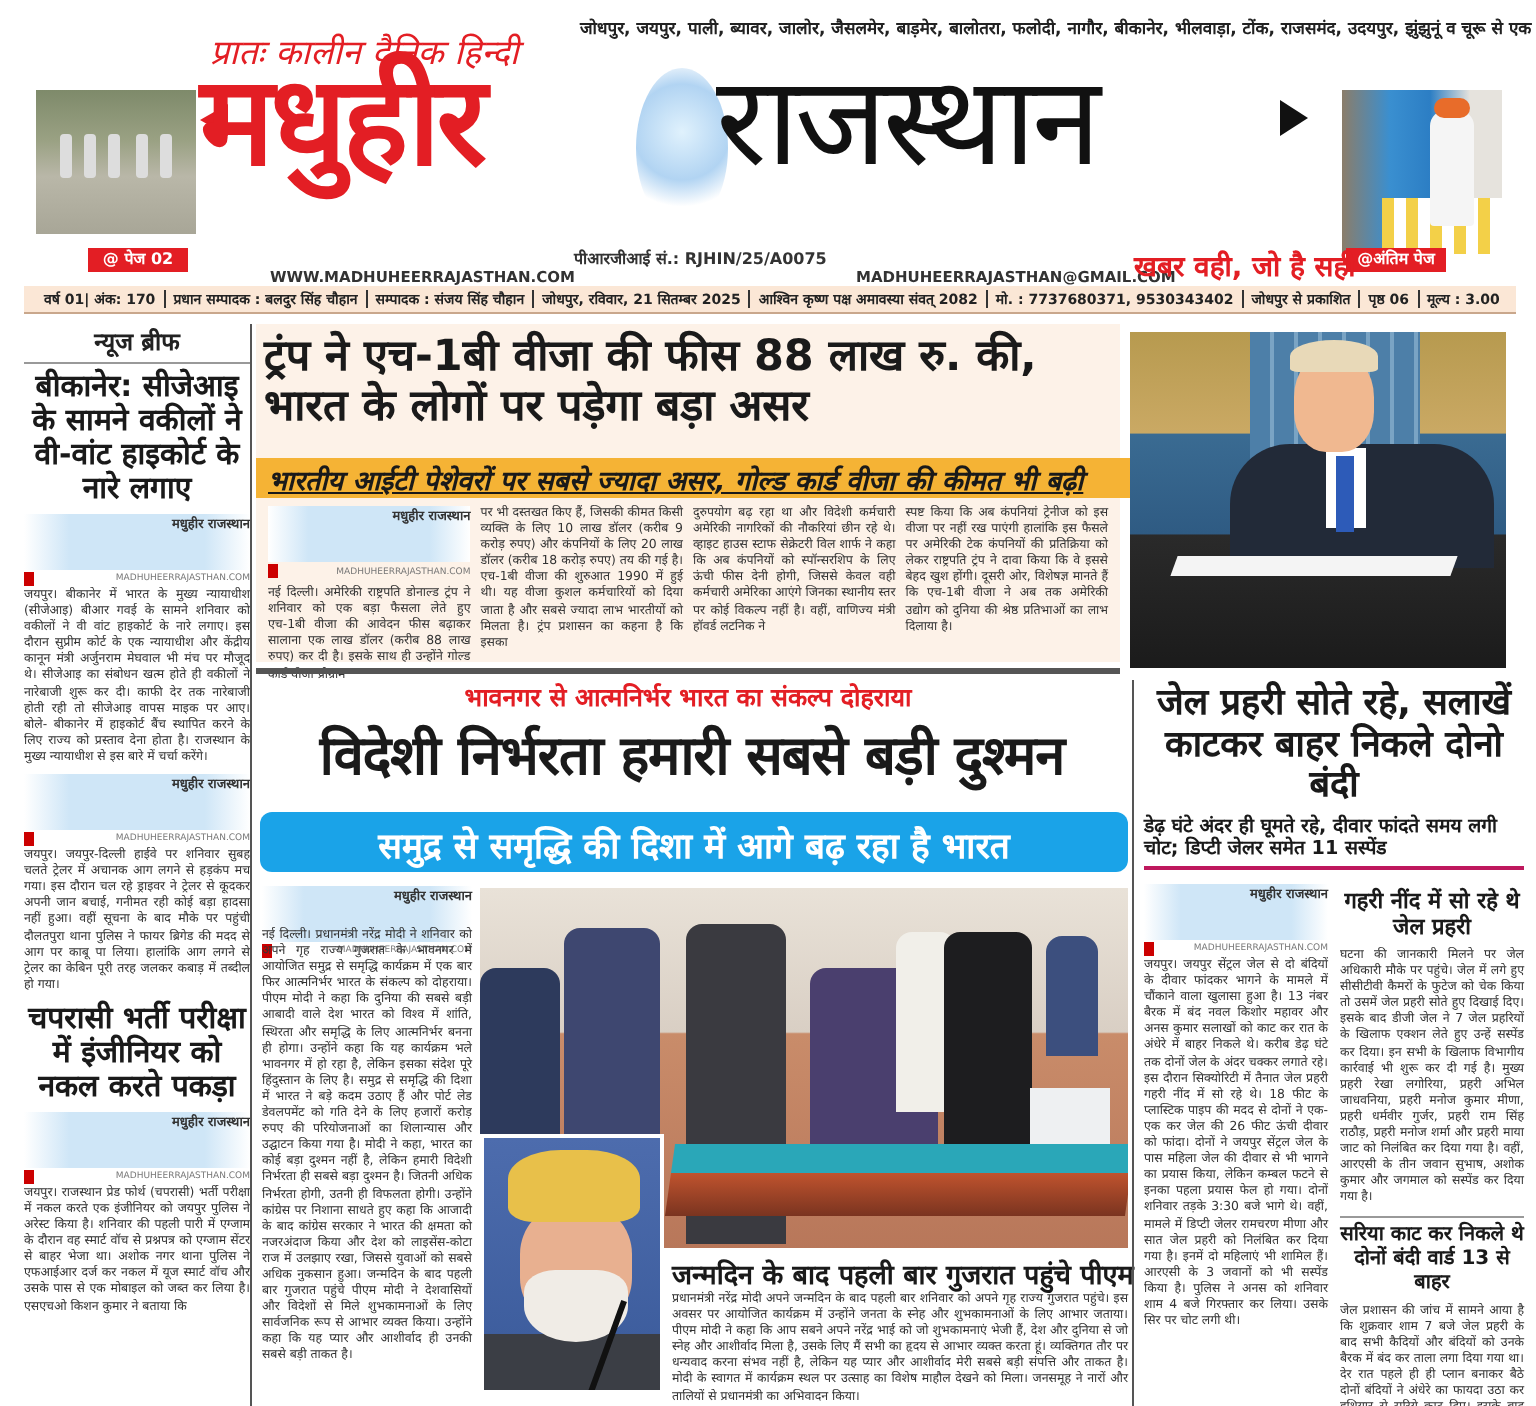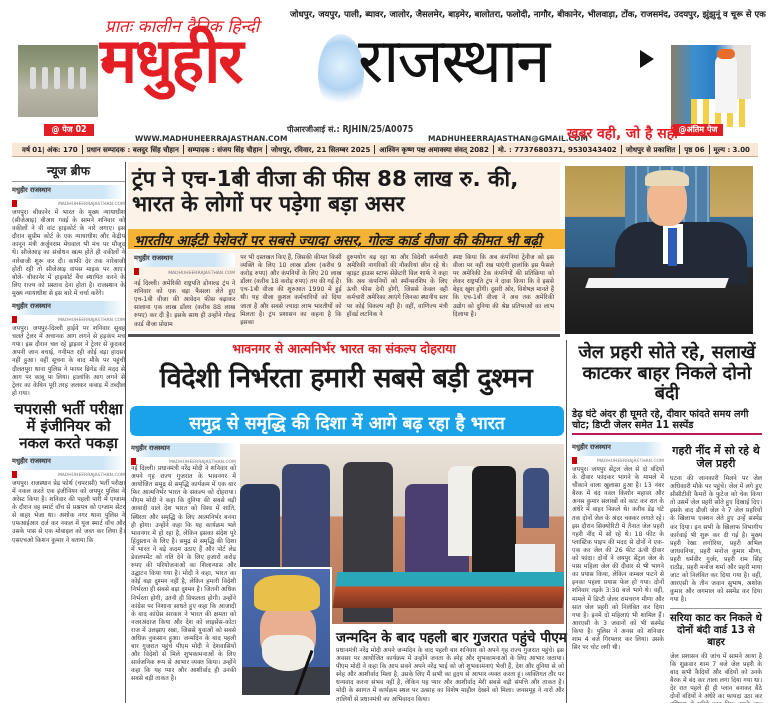--- a/index.html
+++ b/index.html
@@ -31,21 +31,21 @@
 
   .infobar { left: 12px; top: 143px; width: 746px; height: 14px; background: #fbe7d6; border-bottom: 1px solid #c9a78c; display: flex; align-items: center; font-size: 7px; font-weight: bold; color: #222; white-space: nowrap; padding-left: 6px; }
   .infobar span { padding: 0 4px; border-right: 1px solid #333; }
   .infobar span:last-child { border-right: none; }
 
   
   .leftcol { left: 12px; top: 162px; width: 113px; }
   .col-divider { left: 125px; top: 162px; width: 1px; height: 541px; background: #555; }
   .section-title { text-align: center; font-size: 12px; font-weight: bold; color: #222; border-bottom: 1px solid #999; padding-bottom: 2px; margin-bottom: 3px; }
   .lhead { font-size: 15px; font-weight: bold; line-height: 17px; text-align: center; color: #1a1a1a; margin-bottom: 4px; }
-  .byline { height: 14px; background: linear-gradient(90deg,#fff,#cfe6f7 20%,#cfe6f7 80%,#fff); font-size: 6.5px; font-weight: bold; text-align: left; line-height: 10px; color: #333; margin-bottom: 2px; }
+  .byline { height: 28px; background: linear-gradient(90deg,#fff,#cfe6f7 20%,#cfe6f7 80%,#fff); font-size: 6.5px; font-weight: bold; text-align: right; line-height: 10px; color: #333; margin-bottom: 2px; }
   .webline { font-size: 4.5px; color: #777; text-align: right; position: relative; padding-left: 8px; margin-bottom: 2px; }
   .webline::before { content: ""; position: absolute; left: 0; top: -1px; width: 5px; height: 7px; background: #c00; }
   .body-text { font-size: 6.2px; line-height: 8.1px; text-align: justify; color: #333; margin-bottom: 4px; }
 
   
   .lead-box { left: 128px; top: 162px; width: 432px; height: 169px; background: #fdf2e8; }
   .lead-head { left: 132px; top: 166px; width: 420px; font-size: 21.5px; font-weight: bold; line-height: 25px; color: #1a1a1a; }
   .lead-sub-band { left: 128px; top: 229px; width: 472px; height: 20px; background: #f5b335; }
   .lead-sub { left: 134px; top: 231px; width: 470px; font-size: 13.5px; font-weight: bold; font-style: italic; color: #1a1a1a; text-decoration: underline; white-space: nowrap; overflow: hidden; }
   .lead-cols { left: 134px; top: 253px; width: 420px; display: flex; gap: 5px; }
@@ -130,20 +130,21 @@
   <span>आश्विन कृष्ण पक्ष अमावस्या संवत् 2082</span>
   <span>मो. : 7737680371, 9530343402</span>
   <span>जोधपुर से प्रकाशित</span>
   <span>पृष्ठ 06</span>
   <span>मूल्य : 3.00</span>
 </div>
 
 <div class="abs leftcol">
   <div class="section-title">न्यूज ब्रीफ</div>
 
+  <div class="lhead">बीकानेर: सीजेआइ के सामने वकीलों ने वी-वांट हाइकोर्ट के नारे लगाए</div>
   <div class="byline">मधुहीर राजस्थान</div>
   <div class="webline">MADHUHEERRAJASTHAN.COM</div>
   <div class="body-text">जयपुर। बीकानेर में भारत के मुख्य न्यायाधीश (सीजेआइ) बीआर गवई के सामने शनिवार को वकीलों ने वी वांट हाइकोर्ट के नारे लगाए। इस दौरान सुप्रीम कोर्ट के एक न्यायाधीश और केंद्रीय कानून मंत्री अर्जुनराम मेघवाल भी मंच पर मौजूद थे। सीजेआइ का संबोधन खत्म होते ही वकीलों ने नारेबाजी शुरू कर दी। काफी देर तक नारेबाजी होती रही तो सीजेआइ वापस माइक पर आए। बोले- बीकानेर में हाइकोर्ट बैंच स्थापित करने के लिए राज्य को प्रस्ताव देना होता है। राजस्थान के मुख्य न्यायाधीश से इस बारे में चर्चा करेंगे।</div>
 
   <div class="byline">मधुहीर राजस्थान</div>
   <div class="webline">MADHUHEERRAJASTHAN.COM</div>
   <div class="body-text">जयपुर। जयपुर-दिल्ली हाईवे पर शनिवार सुबह चलते ट्रेलर में अचानक आग लगने से हड़कंप मच गया। इस दौरान चल रहे ड्राइवर ने ट्रेलर से कूदकर अपनी जान बचाई, गनीमत रही कोई बड़ा हादसा नहीं हुआ। वहीं सूचना के बाद मौके पर पहुंची दौलतपुरा थाना पुलिस ने फायर ब्रिगेड की मदद से आग पर काबू पा लिया। हालांकि आग लगने से ट्रेलर का केबिन पूरी तरह जलकर कबाड़ में तब्दील हो गया।</div>
 
   <div class="lhead">चपरासी भर्ती परीक्षा में इंजीनियर को नकल करते पकड़ा</div>
   <div class="byline">मधुहीर राजस्थान</div>

